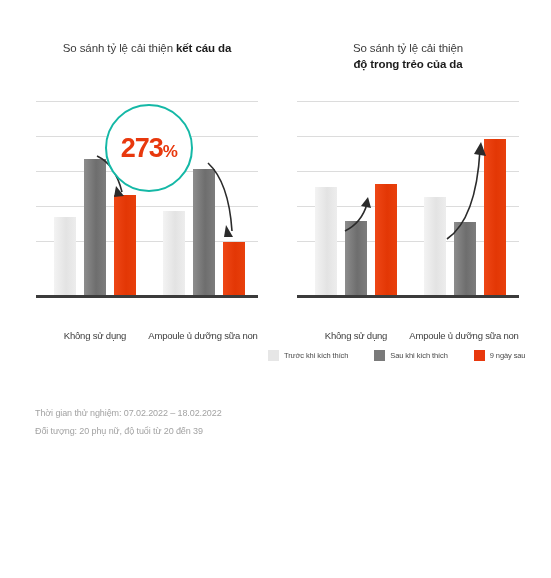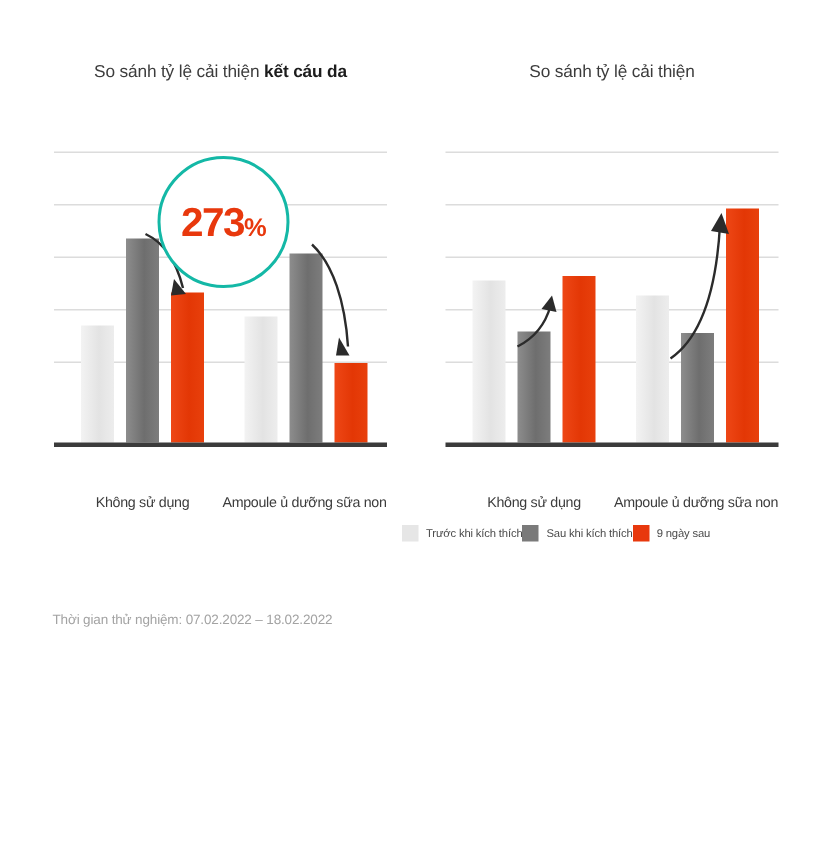--- a/index.html
+++ b/index.html
@@ -64,21 +64,21 @@
     font-weight: bold;
     font-size: 27px;
     letter-spacing: -1px;
     white-space: nowrap;
   }
   .badge-text .pct { font-size: 17px; letter-spacing: -0.5px; }
 
   
   .legend {
     position: absolute; left: 268px; top: 350px;
-    display: flex; align-items: center; 
+    display: flex; align-items: center; gap: 26px;
   }
   .legend-item { display: flex; align-items: center; gap: 5px; }
   .legend-swatch { width: 11px; height: 11px; }
   .legend-swatch.c1 { background: #e6e6e6; }
   .legend-swatch.c2 { background: #7a7a7a; }
   .legend-swatch.c3 { background: #e8380d; }
   .legend-label { font-size: 7.5px; color: #4a4a4a; white-space: nowrap; letter-spacing: -0.1px; }
 
   
   .footnote {
@@ -128,20 +128,21 @@
 
     <div class="xlabels">
       <div class="xlabel" style="left:0px;   width:118px">Không sử dụng</div>
       <div class="xlabel" style="left:108px; width:118px">Ampoule ủ dưỡng sữa non</div>
     </div>
   </div>
 
   <div class="chart" id="chart-right">
     <div class="chart-title">
       <span>So sánh tỷ lệ cải thiện</span><br>
+      <span class="b">độ trong trẻo của da</span>
     </div>
 
     <div class="plot">
       <div class="grid" style="top:1px"></div>
       <div class="grid" style="top:36px"></div>
       <div class="grid" style="top:71px"></div>
       <div class="grid" style="top:106px"></div>
       <div class="grid" style="top:141px"></div>
 
       <div class="bars">
@@ -185,15 +186,16 @@
       <span class="legend-label">Sau khi kích thích</span>
     </div>
     <div class="legend-item">
       <span class="legend-swatch c3"></span>
       <span class="legend-label">9 ngày sau</span>
     </div>
   </div>
 
   <div class="footnote">
     <p>Thời gian thử nghiệm: 07.02.2022 – 18.02.2022</p>
+    <p>Đối tượng: 20 phụ nữ, độ tuổi từ 20 đến 39</p>
   </div>
 
 </div>
 
 </body></html>

